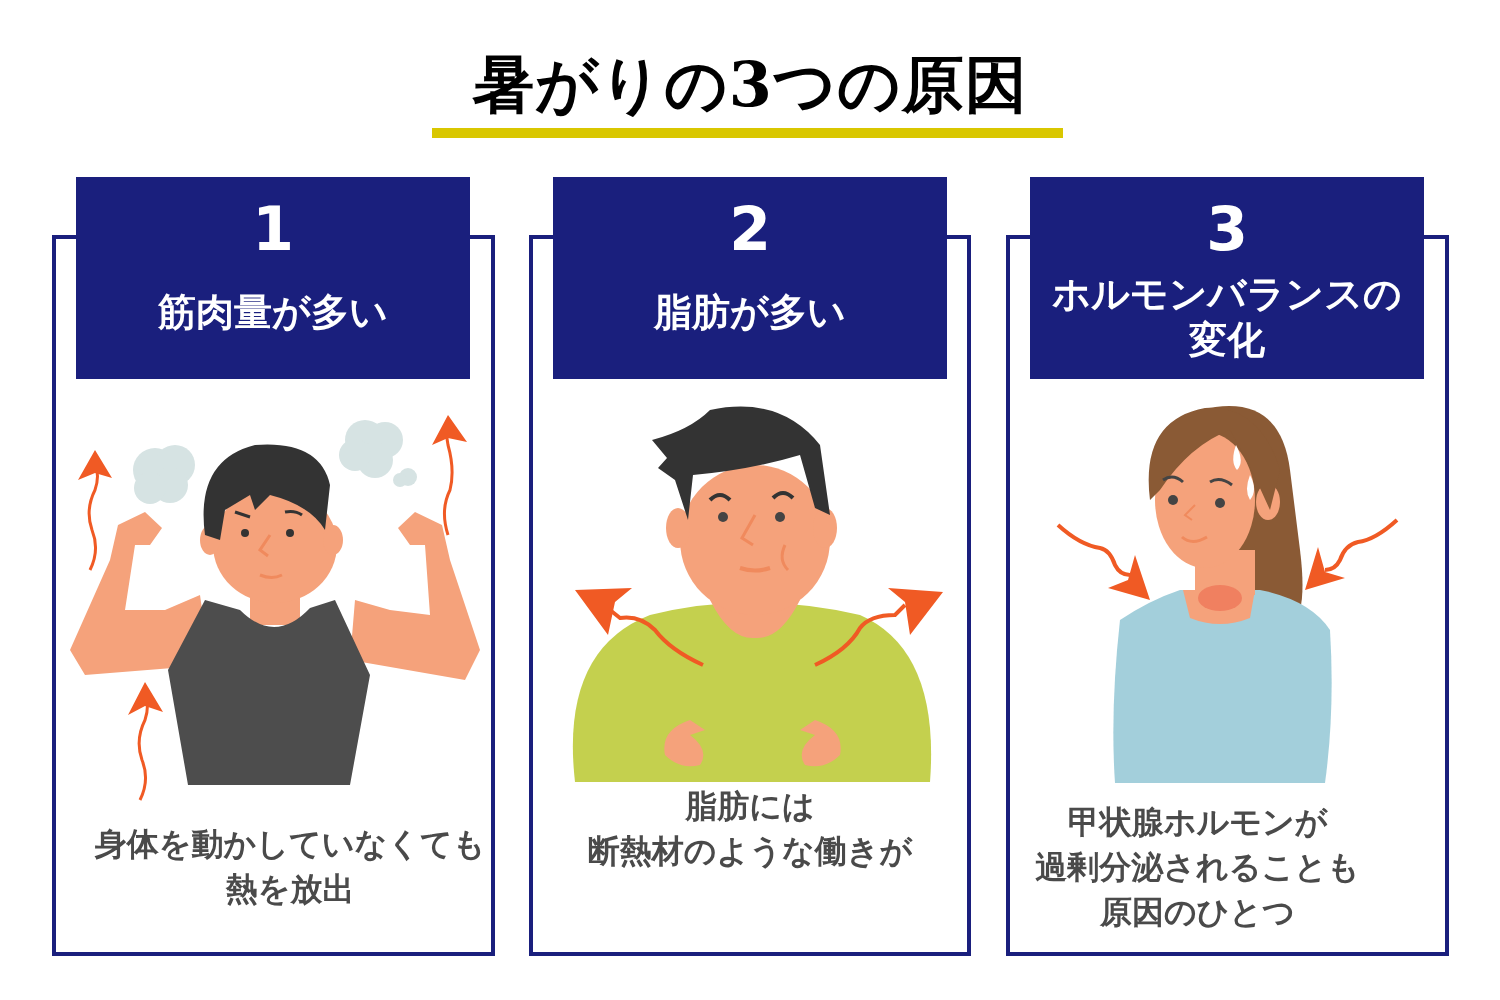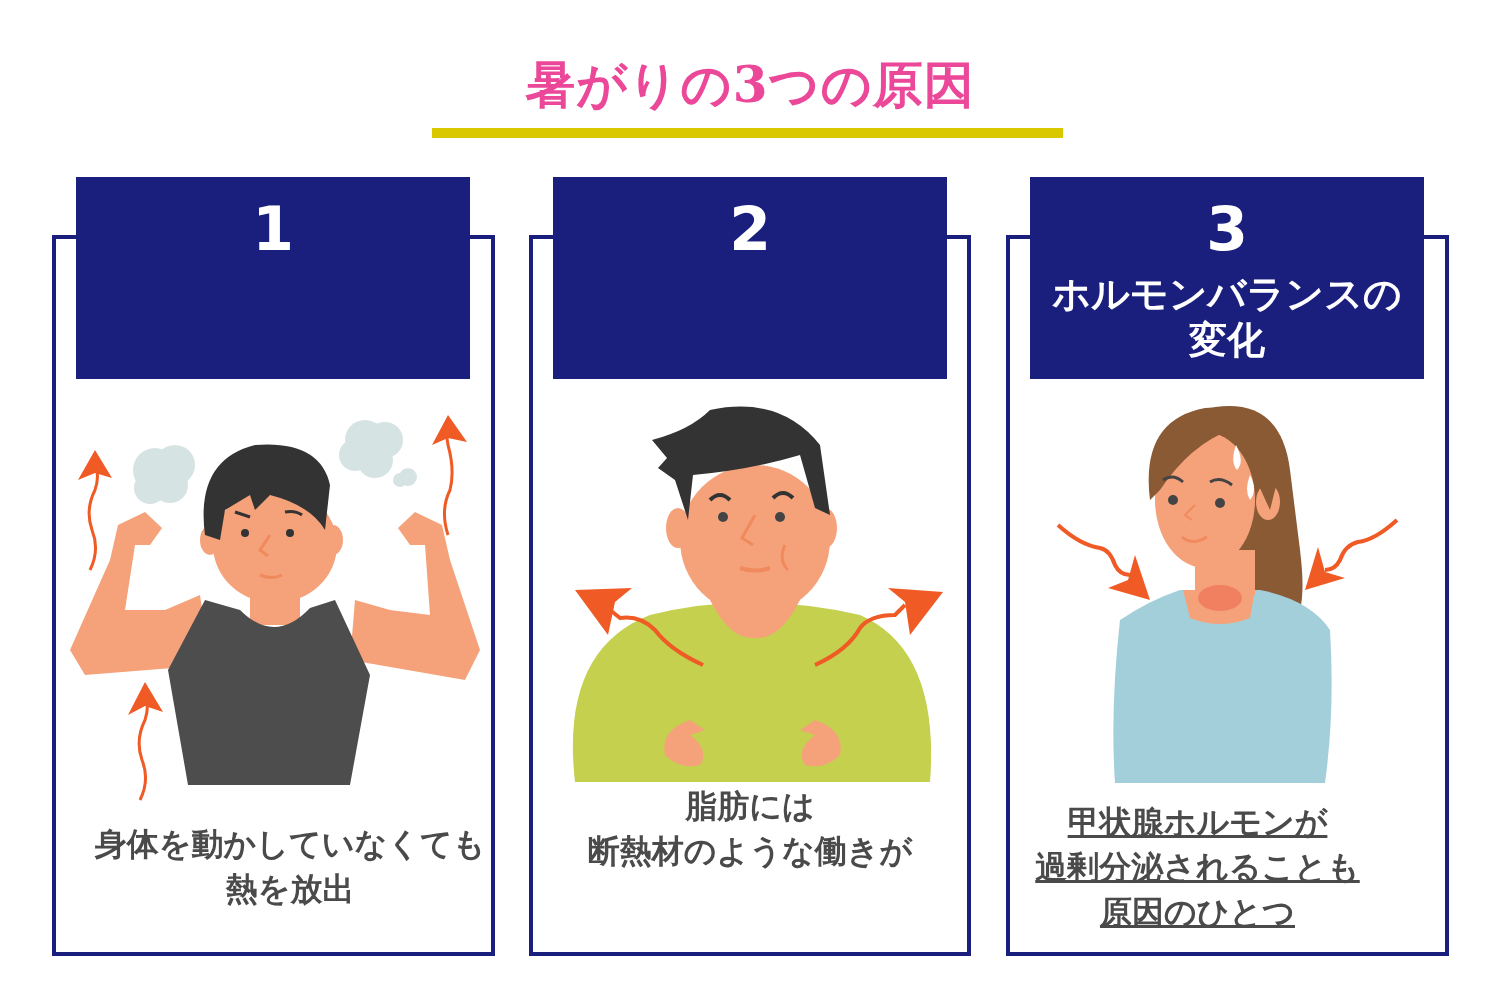--- a/index.html
+++ b/index.html
@@ -1,39 +1,40 @@
 <!DOCTYPE html>
 <html><head>
 <meta charset="utf-8">
 <style>
   html,body{margin:0;padding:0;}
   body{width:1500px;height:1000px;background:#ffffff;position:relative;overflow:hidden;
        font-family:"DejaVu Sans","Liberation Sans",sans-serif;}
   .title{position:absolute;left:420px;top:40px;width:660px;text-align:center;
          font-family:"DejaVu Serif","Liberation Serif",serif;font-weight:bold;
-         font-size:50px;line-height:90px;color:#ec4899;letter-spacing:1px;}
+         font-size:62px;line-height:90px;color:#000000;letter-spacing:1px;}
   .title-bar{position:absolute;left:432px;top:128px;width:631px;height:10px;background:#d9c700;}
   .card{position:absolute;top:235px;height:721px;border:4px solid #1a1f7d;box-sizing:border-box;background:#fff;}
   .card-header{position:absolute;top:177px;height:202px;width:394px;background:#1a1f7d;color:#fff;
        text-align:center;box-sizing:border-box;}
   .num{font-weight:bold;font-size:60px;line-height:60px;margin-top:22px;}
   .head-text{font-weight:bold;font-size:38px;line-height:46px;margin-top:30px;white-space:pre-line;}
   .head-text.two{margin-top:12px;text-align:center;}
   .illus{position:absolute;}
   .desc{position:absolute;text-align:center;color:#4a4a4a;font-weight:bold;font-size:32px;line-height:45px;white-space:pre-line;}
 </style>
 </head>
 <body>
 
 <div class="title">暑がりの3つの原因</div>
 <div class="title-bar"></div>
 
 <div class="card" style="left:52px;width:443px;"></div>
 <div class="card-header" style="left:76px;">
   <div class="num">1</div>
+  <div class="head-text">筋肉量が多い</div>
 </div>
 <svg class="illus" style="left:70px;top:400px;" width="420" height="410" viewBox="0 0 420 410">
 
   <g fill="#d6e3e3">
     <circle cx="85" cy="70" r="22"></circle>
       <circle cx="105" cy="65" r="20"></circle>
       <circle cx="100" cy="85" r="18"></circle>
       <circle cx="80" cy="88" r="16"></circle>
     <circle cx="295" cy="40" r="20"></circle>
       <circle cx="315" cy="40" r="18"></circle>
@@ -71,20 +72,21 @@
     <path d="M378 15 L362 45 L378 38 L397 42 Z"></path>
     <path d="M75 282 L58 315 L75 306 L93 312 Z"></path>
   </g>
 </svg>
 <div class="desc" style="left:52px;width:476px;top:822px;">身体を動かしていなくても
 熱を放出</div>
 
 <div class="card" style="left:529px;width:442px;"></div>
 <div class="card-header" style="left:553px;">
   <div class="num">2</div>
+  <div class="head-text">脂肪が多い</div>
 </div>
 <svg class="illus" style="left:560px;top:390px;" width="390" height="395" viewBox="0 0 390 395">
   <path d="M15 392 Q0 260 90 225 Q190 200 300 225 Q380 260 370 392 Z" fill="#c4d04e"></path>
   <path d="M150 210 L240 210 Q220 250 195 248 Q170 250 150 210 Z" fill="#f5a27b"></path>
   <ellipse cx="195" cy="150" rx="75" ry="75" fill="#f5a27b"></ellipse>
   <ellipse cx="118" cy="138" rx="12" ry="20" fill="#f5a27b"></ellipse>
   <ellipse cx="265" cy="138" rx="12" ry="20" fill="#f5a27b"></ellipse>
   <path d="M92 50 Q130 40 150 20 Q220 5 260 55 L270 125 L255 118 L240 65 Q190 80 133 85 L128 130 L115 90 L98 78 L107 68 Z" fill="#333"></path>
   <circle cx="163" cy="127" r="5" fill="#444"></circle>
     <circle cx="220" cy="127" r="5" fill="#444"></circle>
@@ -132,15 +134,15 @@
   <path d="M210 85 Q204 100 210 110 Q218 100 210 85 Z" fill="#fff"></path>
   <g stroke="#f05a24" stroke-width="4" fill="none">
     <path d="M18 135 Q40 155 60 158 Q70 160 75 175 Q80 185 90 185"></path>
     <path d="M357 130 Q335 150 318 152 Q305 155 300 170 Q295 180 285 180"></path>
   </g>
   <g fill="#f05a24">
     <path d="M110 210 L68 198 L88 190 L95 165 Z"></path>
     <path d="M265 200 L305 188 L285 182 L278 157 Z"></path>
   </g>
 </svg>
-<div class="desc" style="left:1006px;width:383px;top:800px;text-decoration:underline;">甲状腺ホルモンが
+<div class="desc" style="left:1006px;width:383px;top:800px;">甲状腺ホルモンが
 過剰分泌されることも
 原因のひとつ</div>
 
 </body></html>

